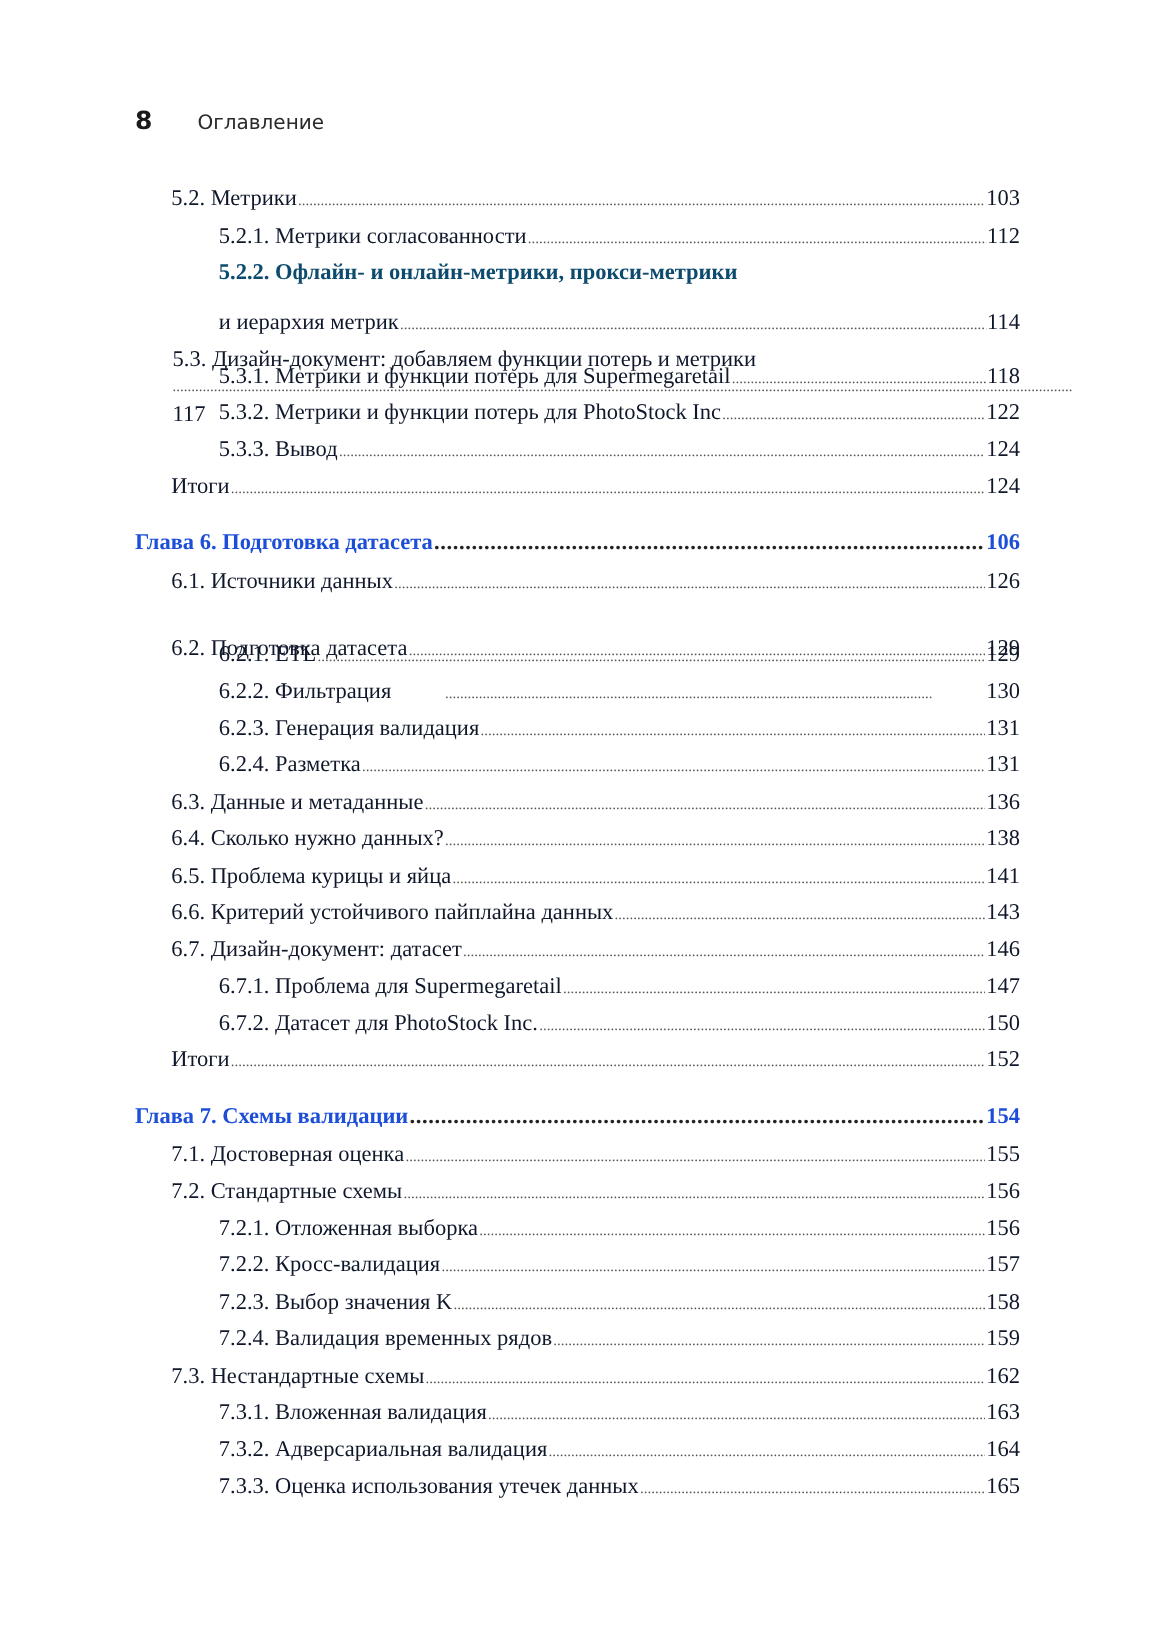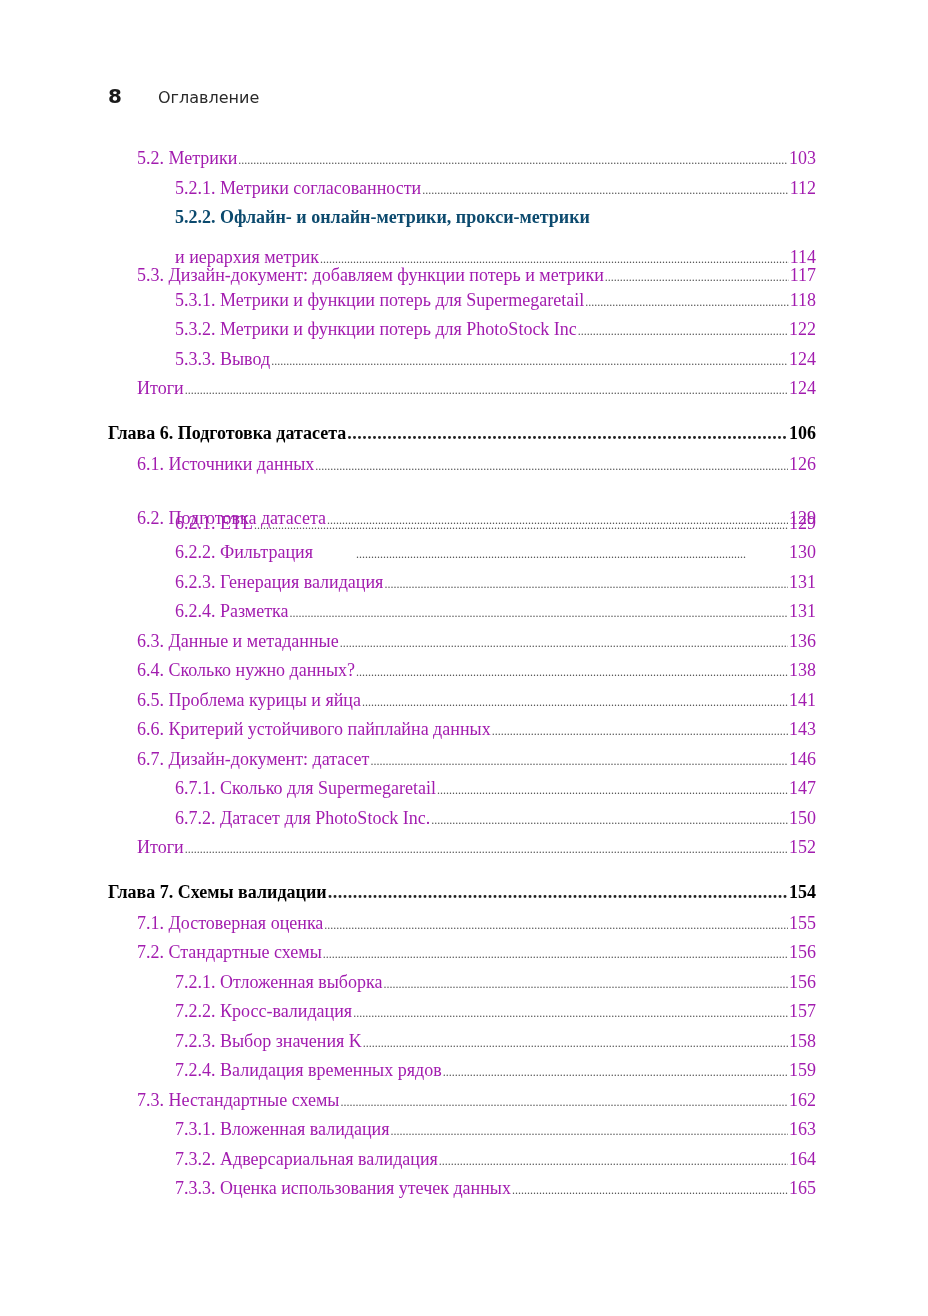--- a/index.html
+++ b/index.html
@@ -2,26 +2,26 @@
 <html><head>
   <meta charset="utf-8">
   <style>
     html, body { margin: 0; padding: 0; background: #ffffff; }
     body { width: 928px; height: 1316px; position: relative; overflow: hidden; color: #2b2b2b; }
     .header { position: absolute; left: 108px; top: 84px; height: 26px; display: flex; align-items: baseline; }
     .page-num { font-family: "DejaVu Sans", sans-serif; font-weight: bold; font-size: 20px; color: #1a1a1a; width: 50px; }
     .running-title { font-family: "DejaVu Sans", sans-serif; font-size: 16px; color: #2a2a2a; }
     .toc { position: absolute; left: 0; top: 0; width: 928px; }
     .row { position: absolute; right: 112px; display: flex; align-items: baseline;
-           font-family: "Liberation Serif", "DejaVu Serif", serif; font-size: 18px; color: #a21caf; line-height: 22px; }
+           font-family: "Liberation Serif", "DejaVu Serif", serif; font-size: 18px; color: #0f172a; line-height: 22px; }
     .row .title { white-space: nowrap; }
     .row .leader { flex: 1; overflow: hidden; white-space: nowrap; margin: 0 1px; color: #555; letter-spacing: 0px; font-size: 12px; }
     .row .leader::after { content: "................................................................................................................................................................................................................................................"; }
     .row .page { white-space: nowrap; text-align: right; }
-    .row.chapter { font-weight: bold; color: #000000; }
+    .row.chapter { font-weight: bold; color: #1d4ed8; }
     .row.chapter .leader { font-size: 18px; color: #222; letter-spacing: 0.5px; }
     .row.chapter .leader::after { content: ".........................................................................................................................................................."; }
     .wrapline { position: absolute; font-family: "Liberation Serif", "DejaVu Serif", serif; font-size: 18px; color: #0c4a6e; line-height: 22px; white-space: nowrap; font-weight: bold; }
   </style>
 </head>
 <body>
 
 <div class="header">
   <span class="page-num">8</span>
   <span class="running-title">Оглавление</span>
@@ -37,21 +37,21 @@
       <span class="title">5.2.1. Метрики согласованности</span>
       <span class="leader"></span>
       <span class="page">112</span>
     </div>
     <div class="wrapline" style="left: 175px; top: 206px;">5.2.2. Офлайн- и онлайн-метрики, прокси-метрики</div>
     <div class="row" style="left: 175px; top: 230px; margin-top: 16px;">
       <span class="title">и иерархия метрик</span>
       <span class="leader"></span>
       <span class="page">114</span>
     </div>
-    <div class="row" style="left: 137px; top: 264px;">
+    <div class="row" style="left: 137px; top: 276px; flex-direction: column;">
       <span class="title">5.3. Дизайн-документ: добавляем функции потерь и метрики</span>
       <span class="leader"></span>
       <span class="page">117</span>
     </div>
     <div class="row" style="left: 175px; top: 289px;">
       <span class="title">5.3.1. Метрики и функции потерь для Supermegaretail</span>
       <span class="leader"></span>
       <span class="page">118</span>
     </div>
     <div class="row" style="left: 175px; top: 318px;">
@@ -123,21 +123,21 @@
       <span class="title">6.6. Критерий устойчивого пайплайна данных</span>
       <span class="leader"></span>
       <span class="page">143</span>
     </div>
     <div class="row" style="left: 137px; top: 748px;">
       <span class="title">6.7. Дизайн-документ: датасет</span>
       <span class="leader"></span>
       <span class="page">146</span>
     </div>
     <div class="row" style="left: 175px; top: 777px;">
-      <span class="title">6.7.1. Сколько для Supermegaretail</span>
+      <span class="title">6.7.1. Проблема для Supermegaretail</span>
       <span class="leader"></span>
       <span class="page">147</span>
     </div>
     <div class="row" style="left: 175px; top: 807px;">
       <span class="title">6.7.2. Датасет для PhotoStock Inc.</span>
       <span class="leader"></span>
       <span class="page">150</span>
     </div>
     <div class="row" style="left: 137px; top: 836px;">
       <span class="title">Итоги</span>

